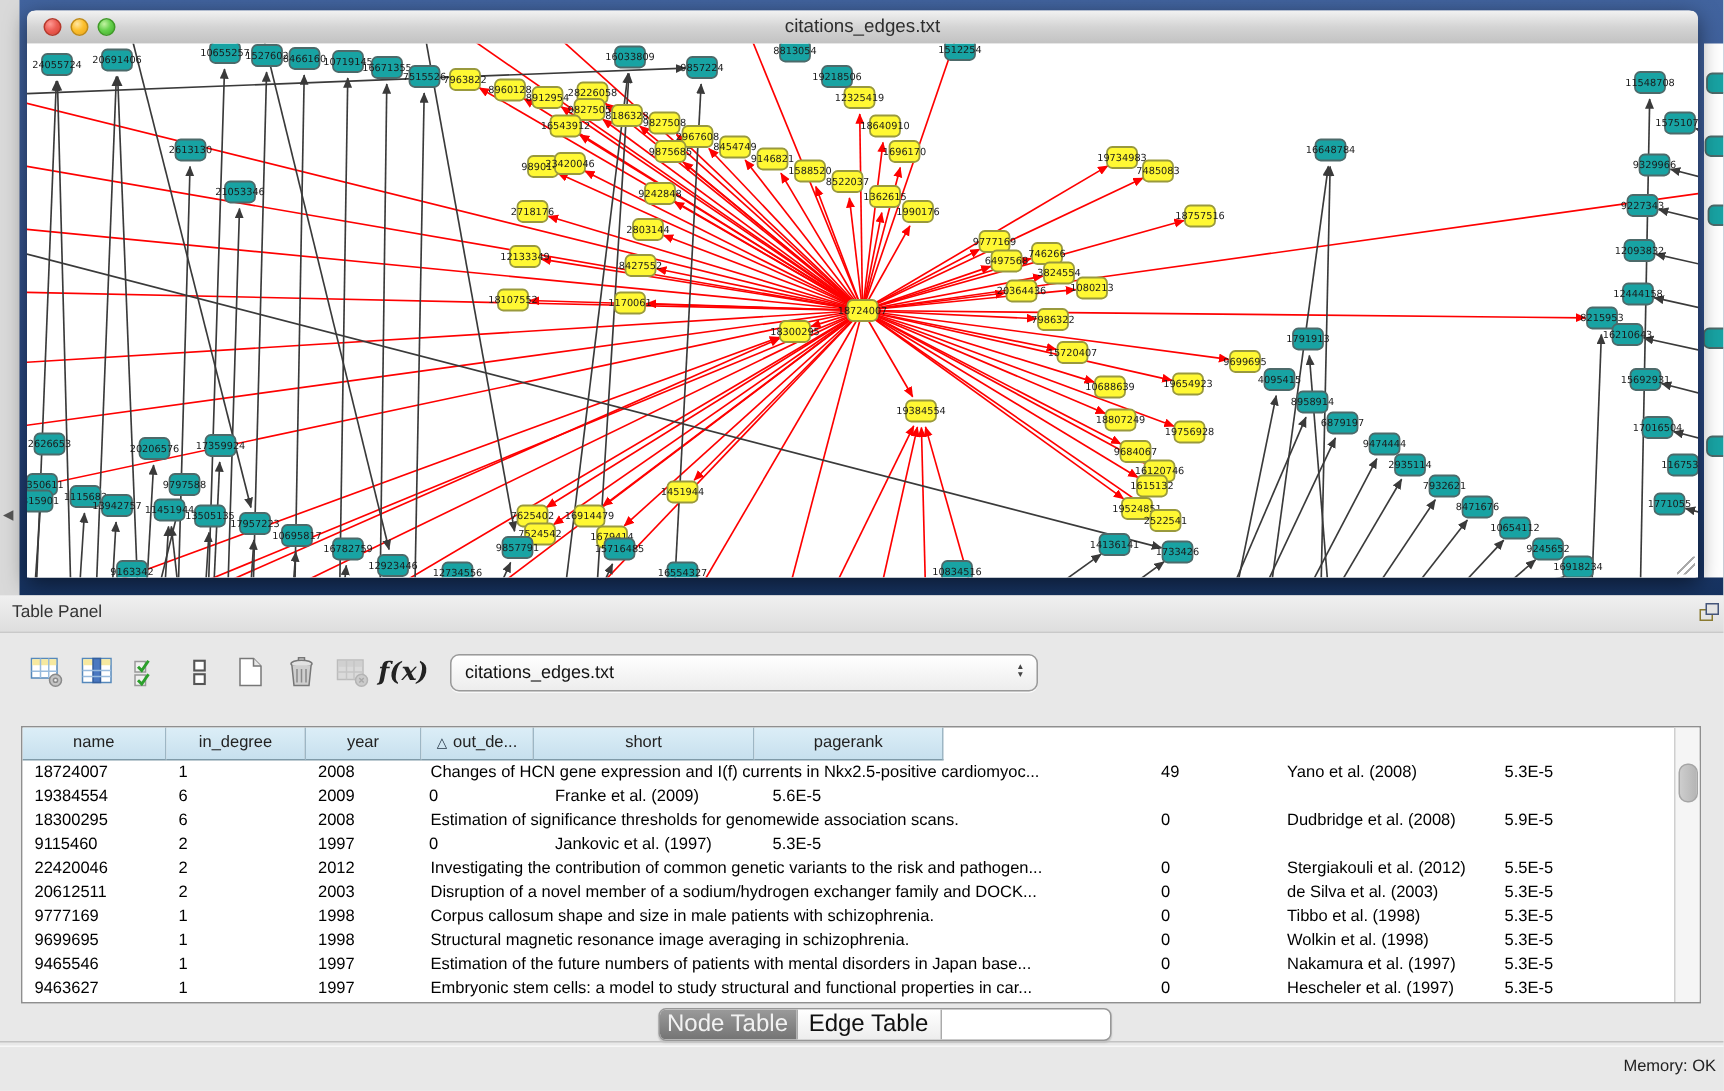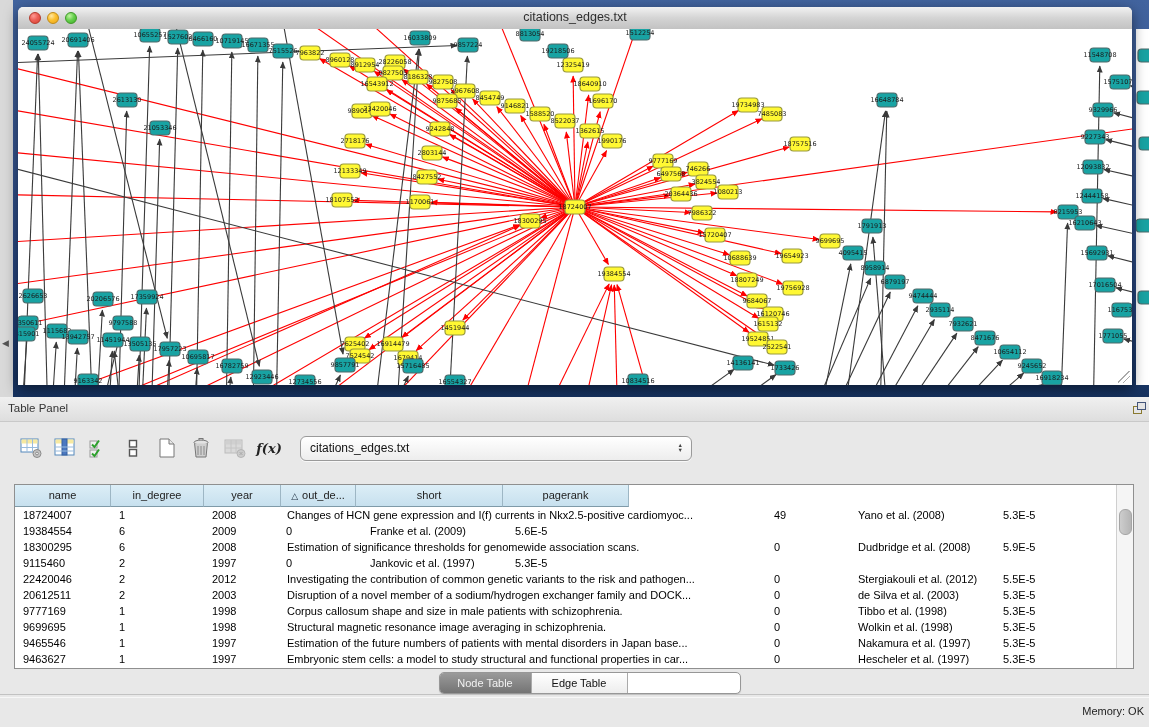--- a/index.html
+++ b/index.html
@@ -37,21 +37,21 @@
   .panel-header{position:absolute;left:0;top:0;right:0;height:24px;
                 background:linear-gradient(#f0f0f0,#dedede);border-bottom:1px solid #c9c9c9;}
   .panel-header .ptitle{position:absolute;left:8px;top:5px;font-size:11.5px;color:#333;}
   .ph-icons{position:absolute;right:10px;top:3px;display:flex;gap:10px;align-items:center;}
   .float-ic,.close-ic{cursor:pointer;}
   .close-ic{font-size:14px;font-weight:bold;color:#222;line-height:16px;}
 
   .toolbar{position:absolute;left:0;top:24px;right:0;height:58px;}
   .tb-row{position:absolute;left:18px;top:14px;display:flex;gap:8px;align-items:center;}
   .tbtn{width:26px;height:26px;display:flex;align-items:center;justify-content:center;cursor:pointer;}
-  .fx{font-family:"DejaVu Serif",serif;font-style:italic;font-weight:bold;font-size:13px;color:#222;}
+  .fx{font-family:"DejaVu Serif",serif;font-style:italic;font-weight:bold;font-size:17px;color:#222;}
   .dropdown{margin-left:10px;width:390px;height:23px;border:1px solid #9a9a9a;border-radius:6px;
             background:linear-gradient(#ffffff,#ededed);display:flex;align-items:center;
             box-shadow:0 1px 0 rgba(255,255,255,.7);cursor:pointer;}
   .dd-text{font-size:12px;color:#111;margin-left:9px;flex:1;white-space:nowrap;overflow:hidden;}
   .dd-arrows{display:flex;flex-direction:column;align-items:center;margin-right:8px;color:#444;}
   .dd-arrows i{font-style:normal;font-size:5.5px;line-height:5px;}
 
   .table-wrap{position:absolute;left:14px;top:87px;width:1120px;height:185px;background:#fff;
               border:1px solid #8f8f8f;box-sizing:border-box;overflow:hidden;}
   .thead{display:flex;height:22px;}
@@ -65,21 +65,21 @@
       white-space:nowrap;overflow:hidden;}
   .td.c0{padding-left:8px;} .td.c1{padding-left:8px;} .td.c2{padding-left:8px;}
   .td.c3{padding-left:6px;} .td.c4{padding-left:5px;} .td.c5{padding-left:14px;} .td.c6{padding-left:12px;}
   .vscroll{position:absolute;right:0;top:0;bottom:0;width:16px;background:#f5f5f5;border-left:1px solid #cfcfcf;}
   .vthumb{position:absolute;left:2px;top:24px;width:11px;height:24px;border-radius:6px;
           background:linear-gradient(90deg,#cdcdcd,#b5b5b5);border:1px solid #a5a5a5;cursor:grab;}
 
   .tabbar{position:absolute;left:50%;transform:translateX(-50%);top:275px;height:20px;display:flex;
           border:1px solid #979797;border-radius:5px;overflow:hidden;background:#fff;
           box-shadow:0 1px 1px rgba(0,0,0,.15);}
-  .tab{height:20px;border:none;margin:0;font-family:"Liberation Sans",sans-serif;font-size:11px;
+  .tab{height:20px;border:none;margin:0;font-family:"Liberation Sans",sans-serif;font-size:16px;
        background:linear-gradient(#ffffff,#ededed);color:#111;cursor:pointer;border-right:1px solid #aaa;padding:0;}
   .tab:last-child{border-right:none;margin-top:20px;}
   .tab.selected{background:linear-gradient(#9a9a9a,#747474);color:#f2f2f2;}
   .tab.t0{width:92px;} .tab.t1{width:96px;} .tab.t2{width:112px;}
 
   .groove{position:absolute;left:0;right:0;top:297px;height:2px;
           border-top:1px solid #c2c2c2;border-bottom:1px solid #f7f7f7;}
   .statusbar{position:absolute;right:16px;top:305px;height:18px;display:flex;align-items:center;gap:6px;}
   .statusbar span.mem{font-size:11px;color:#222;}
   .memdot{width:13px;height:13px;border-radius:50%;

